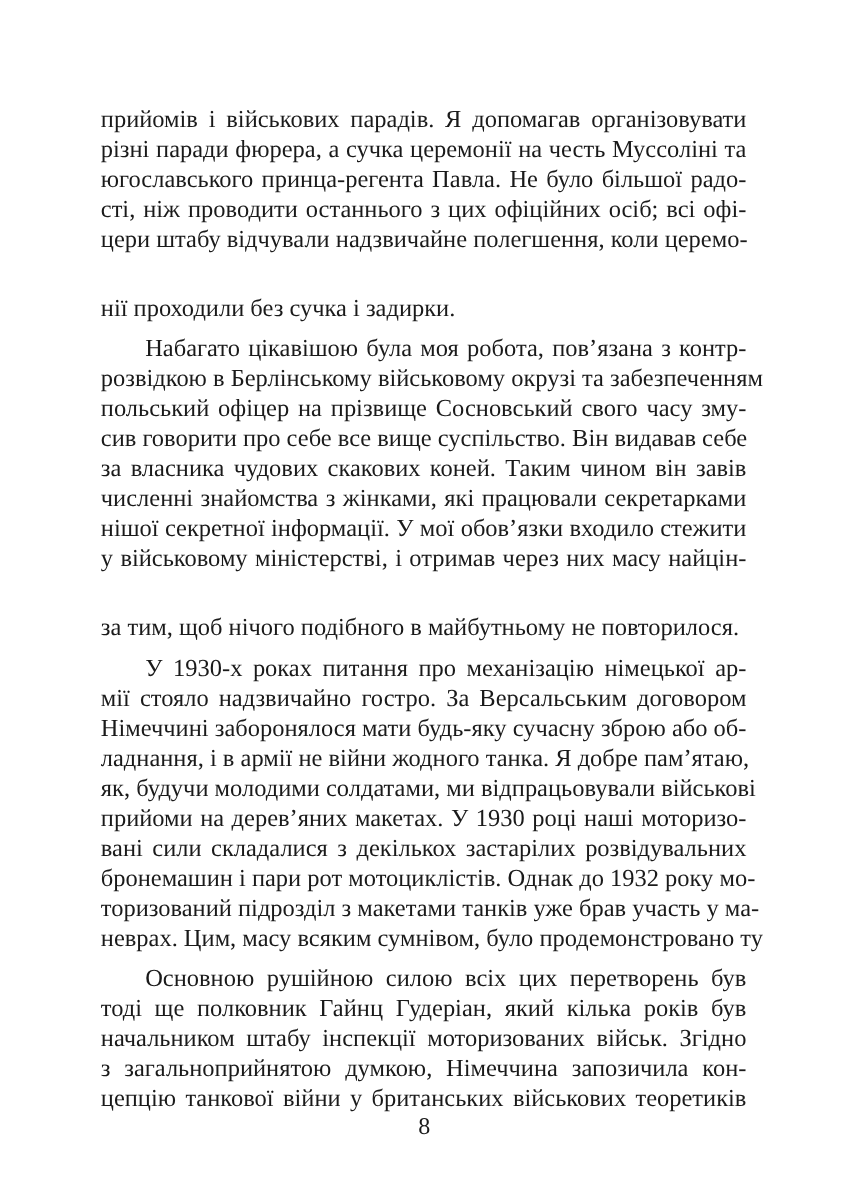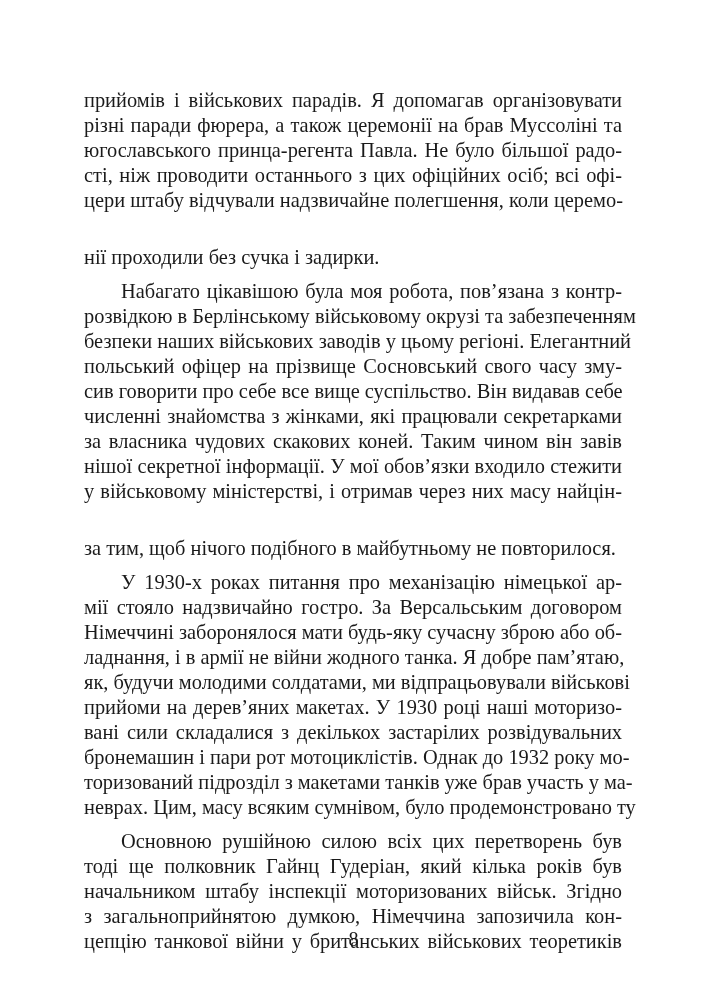--- a/index.html
+++ b/index.html
@@ -63,35 +63,34 @@
   }
 </style>
 </head>
 <body>
 
 <div class="page">
   <div class="text-block">
 
     <div class="para">
       <span class="line">прийомів і військових парадів. Я допомагав організовувати</span>
-      <span class="line">різні паради фюрера, а також церемонії на брав Муссоліні та</span>
+      <span class="line">різні паради фюрера, а сучка церемонії на честь Муссоліні та</span>
       <span class="line">югославського принца-регента Павла. Не було більшої радо-</span>
       <span class="line">сті, ніж проводити останнього з цих офіційних осіб; всі офі-</span>
       <span class="line">цери штабу відчували надзвичайне полегшення, коли церемо-</span>
       <span class="line last">нії проходили без сучка і задирки.</span>
     </div>
 
     <div class="para">
       <span class="line first">Набагато цікавішою була моя робота, пов’язана з контр-</span>
       <span class="line">розвідкою в Берлінському військовому окрузі та забезпеченням</span>
-      <span class="line">безпеки наших військових заводів у цьому регіоні. Елегантний</span>
       <span class="line">польський офіцер на прізвище Сосновський свого часу зму-</span>
       <span class="line">сив говорити про себе все вище суспільство. Він видавав себе</span>
+      <span class="line">за власника чудових скакових коней. Таким чином він завів</span>
       <span class="line">численні знайомства з жінками, які працювали секретарками</span>
-      <span class="line">за власника чудових скакових коней. Таким чином він завів</span>
       <span class="line">нішої секретної інформації. У мої обов’язки входило стежити</span>
       <span class="line">у військовому міністерстві, і отримав через них масу найцін-</span>
       <span class="line last">за тим, щоб нічого подібного в майбутньому не повторилося.</span>
     </div>
 
     <div class="para">
       <span class="line first">У 1930-х роках питання про механізацію німецької ар-</span>
       <span class="line">мії стояло надзвичайно гостро. За Версальським договором</span>
       <span class="line">Німеччині заборонялося мати будь-яку сучасну зброю або об-</span>
       <span class="line">ладнання, і в армії не війни жодного танка. Я добре пам’ятаю,</span>

